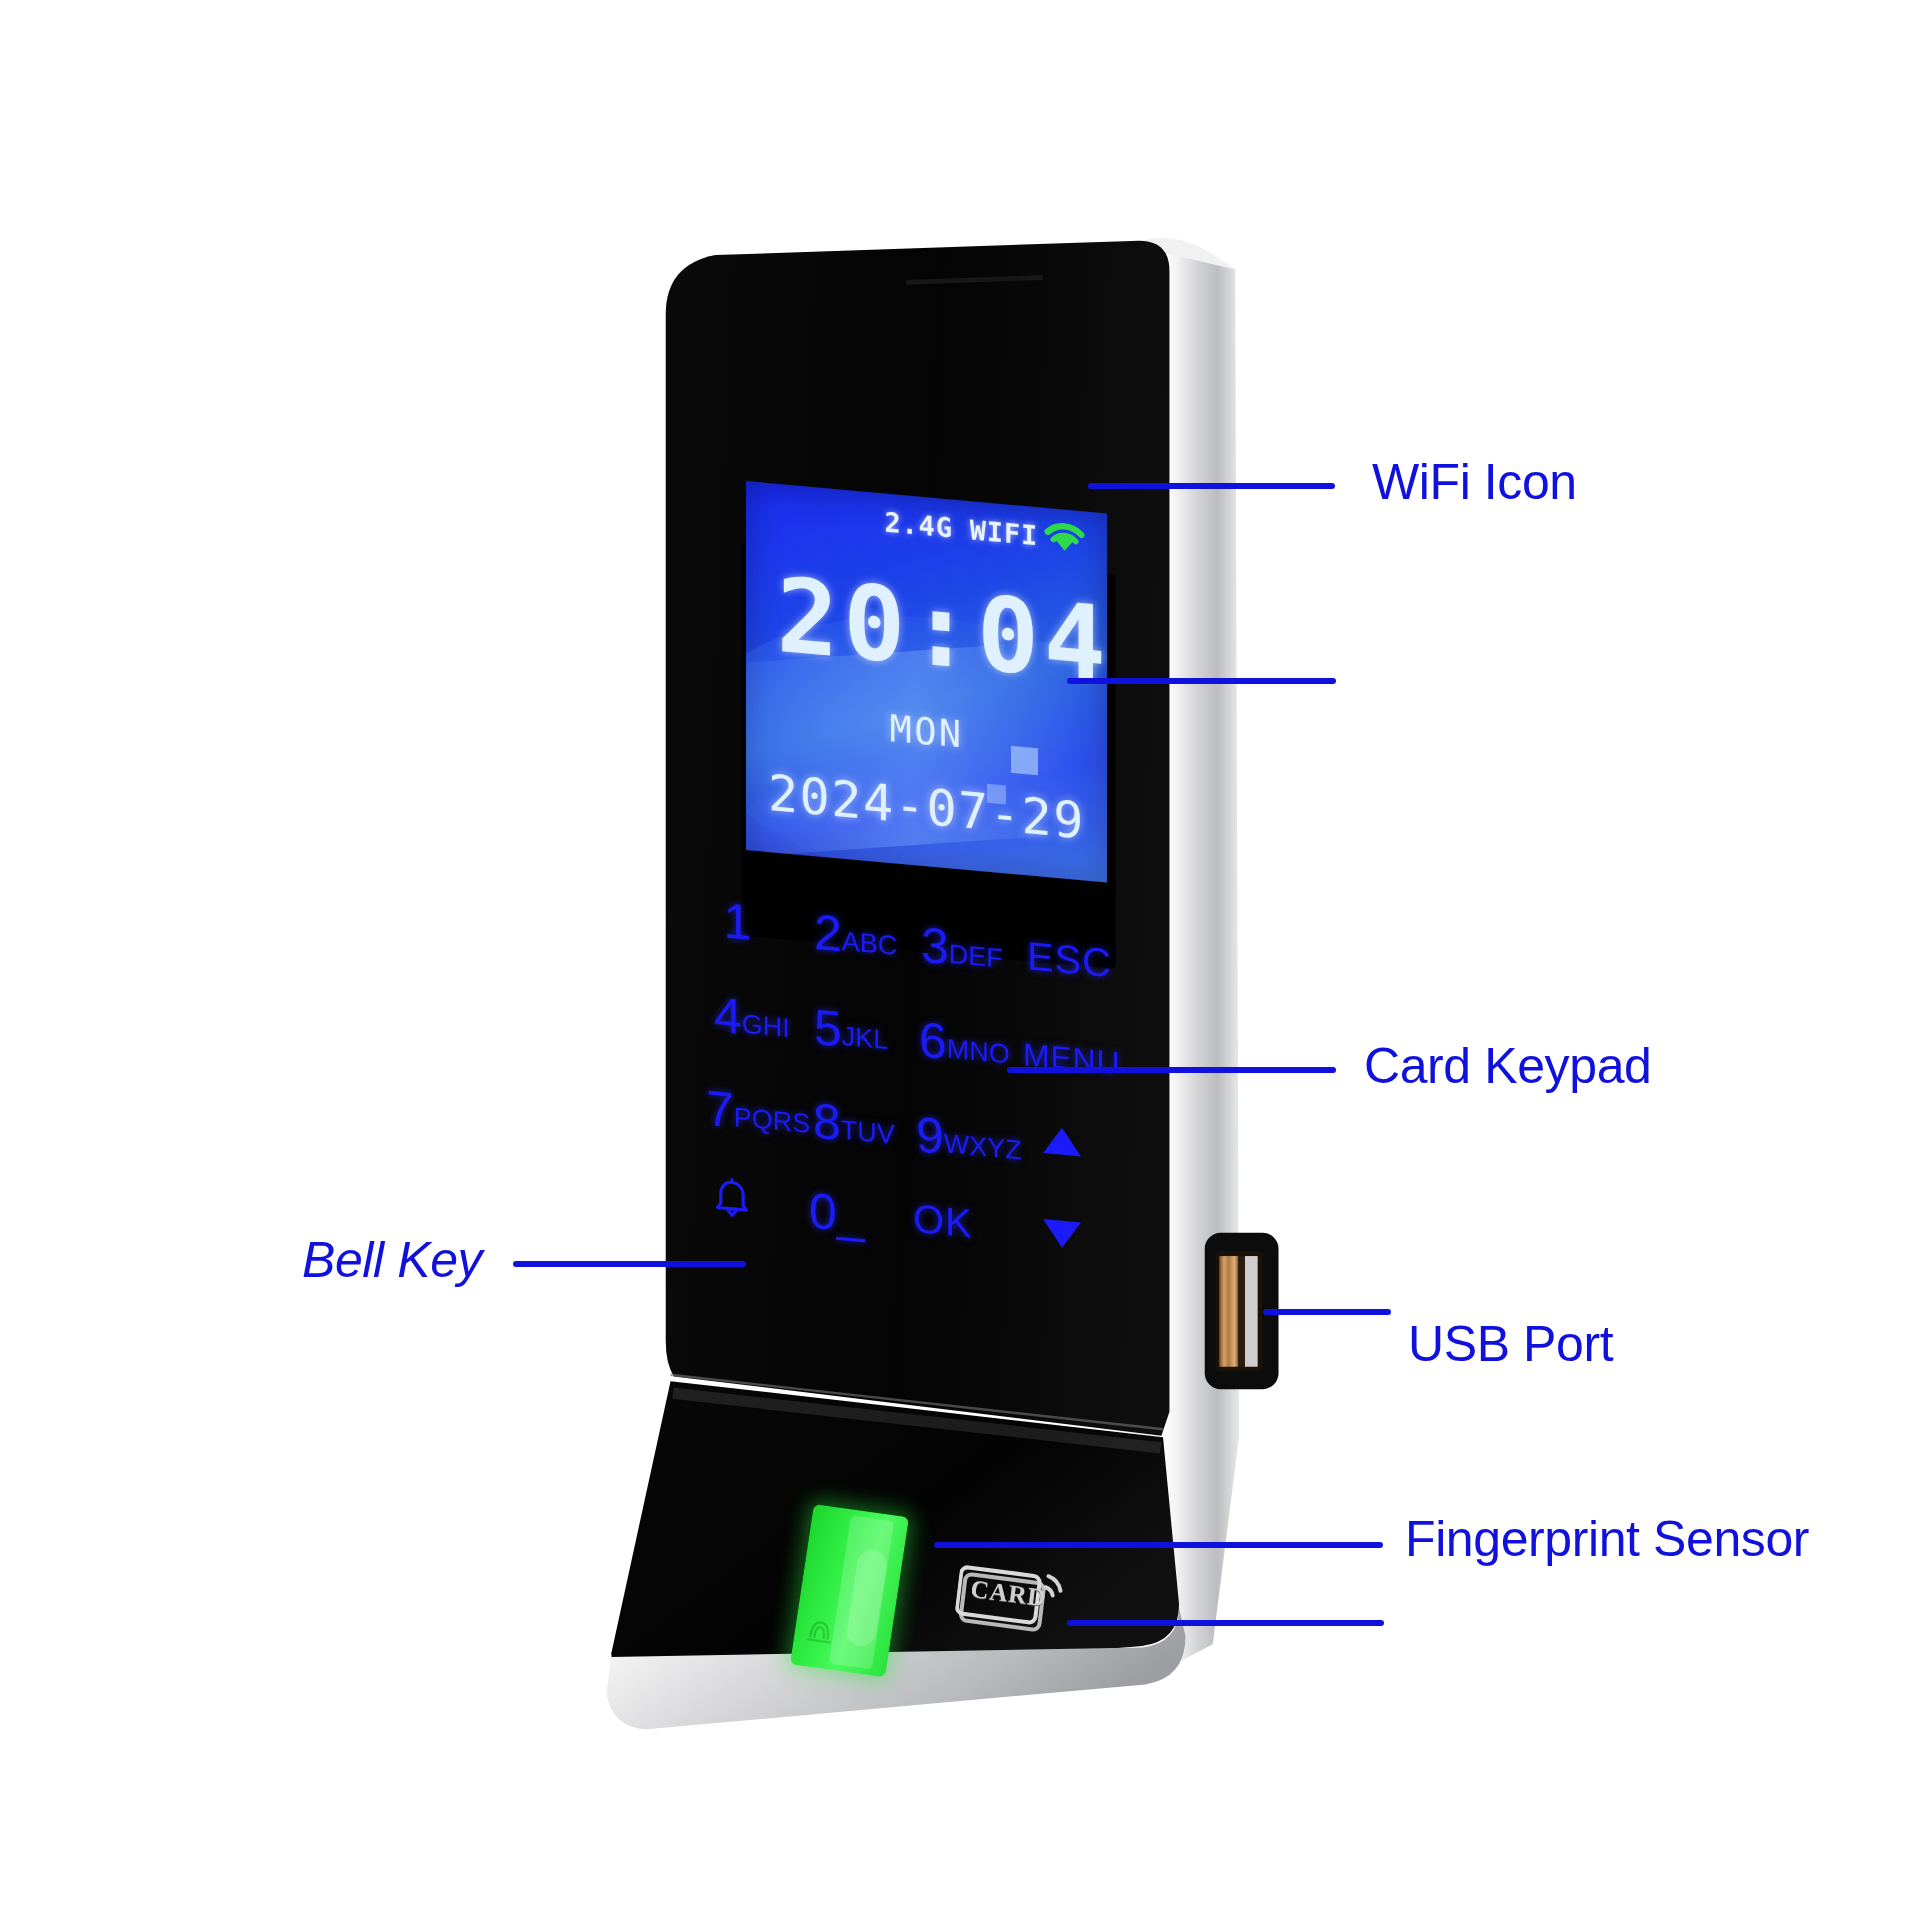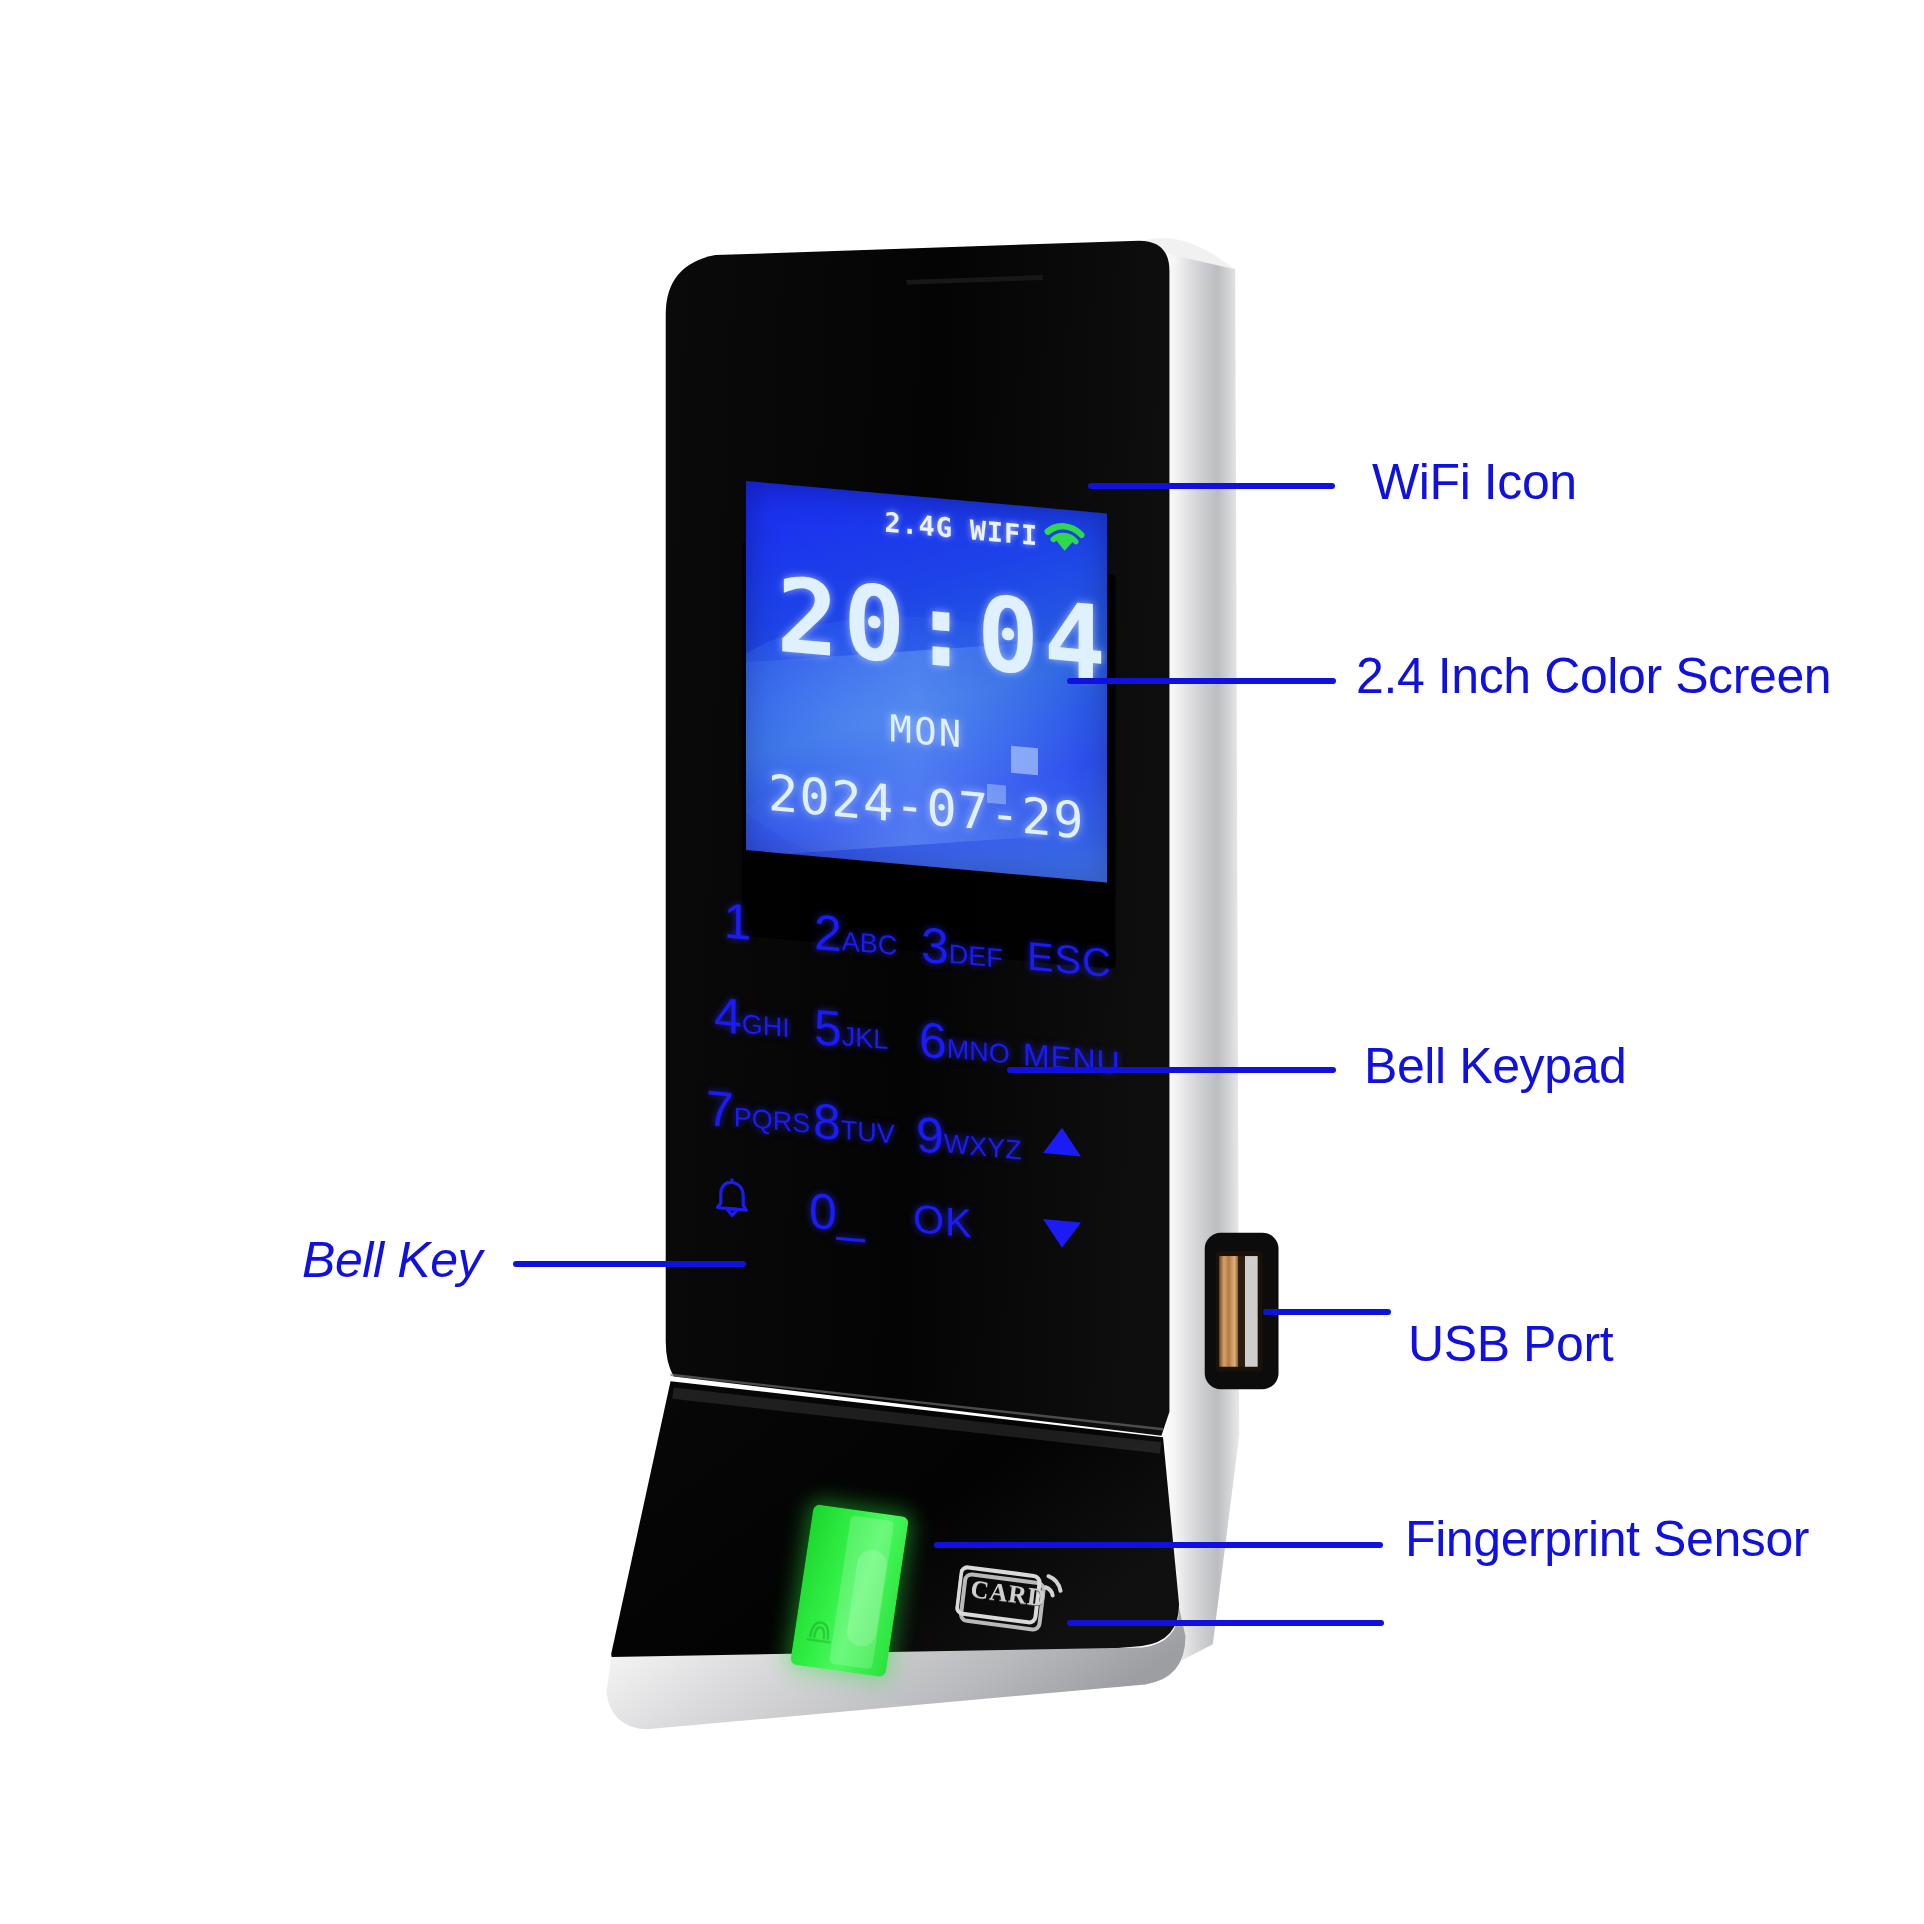--- a/index.html
+++ b/index.html
@@ -224,20 +224,19 @@
 
   <div class="leader" style="left:1088px;top:483px;width:247px;"></div>
   <div class="leader" style="left:1067px;top:678px;width:269px;"></div>
   <div class="leader" style="left:1007px;top:1067px;width:329px;"></div>
   <div class="leader" style="left:513px;top:1261px;width:233px;"></div>
   <div class="leader" style="left:1263px;top:1309px;width:128px;"></div>
   <div class="leader" style="left:934px;top:1542px;width:449px;"></div>
   <div class="leader" style="left:1067px;top:1620px;width:317px;"></div>
 
   <div class="callout right" style="left:1372px;top:457px;">WiFi Icon</div>
-  <div class="callout right" style="left:1356px;top:651px;">2.4 Inch Color Screen</div>
-  <div class="callout right" style="left:1364px;top:1041px;">Bell Keypad</div>
+  <div class="callout right" style="left:1364px;top:1041px;">Card Keypad</div>
   <div class="callout left" style="left:302px;top:1235px;font-style:italic;">Bell Key</div>
   <div class="callout right" style="left:1408px;top:1283px;margin-top:36px;">USB Port</div>
   <div class="callout right" style="left:1405px;top:1514px;">Fingerprint Sensor</div>
 
 </div>
 
 
 </body></html>

